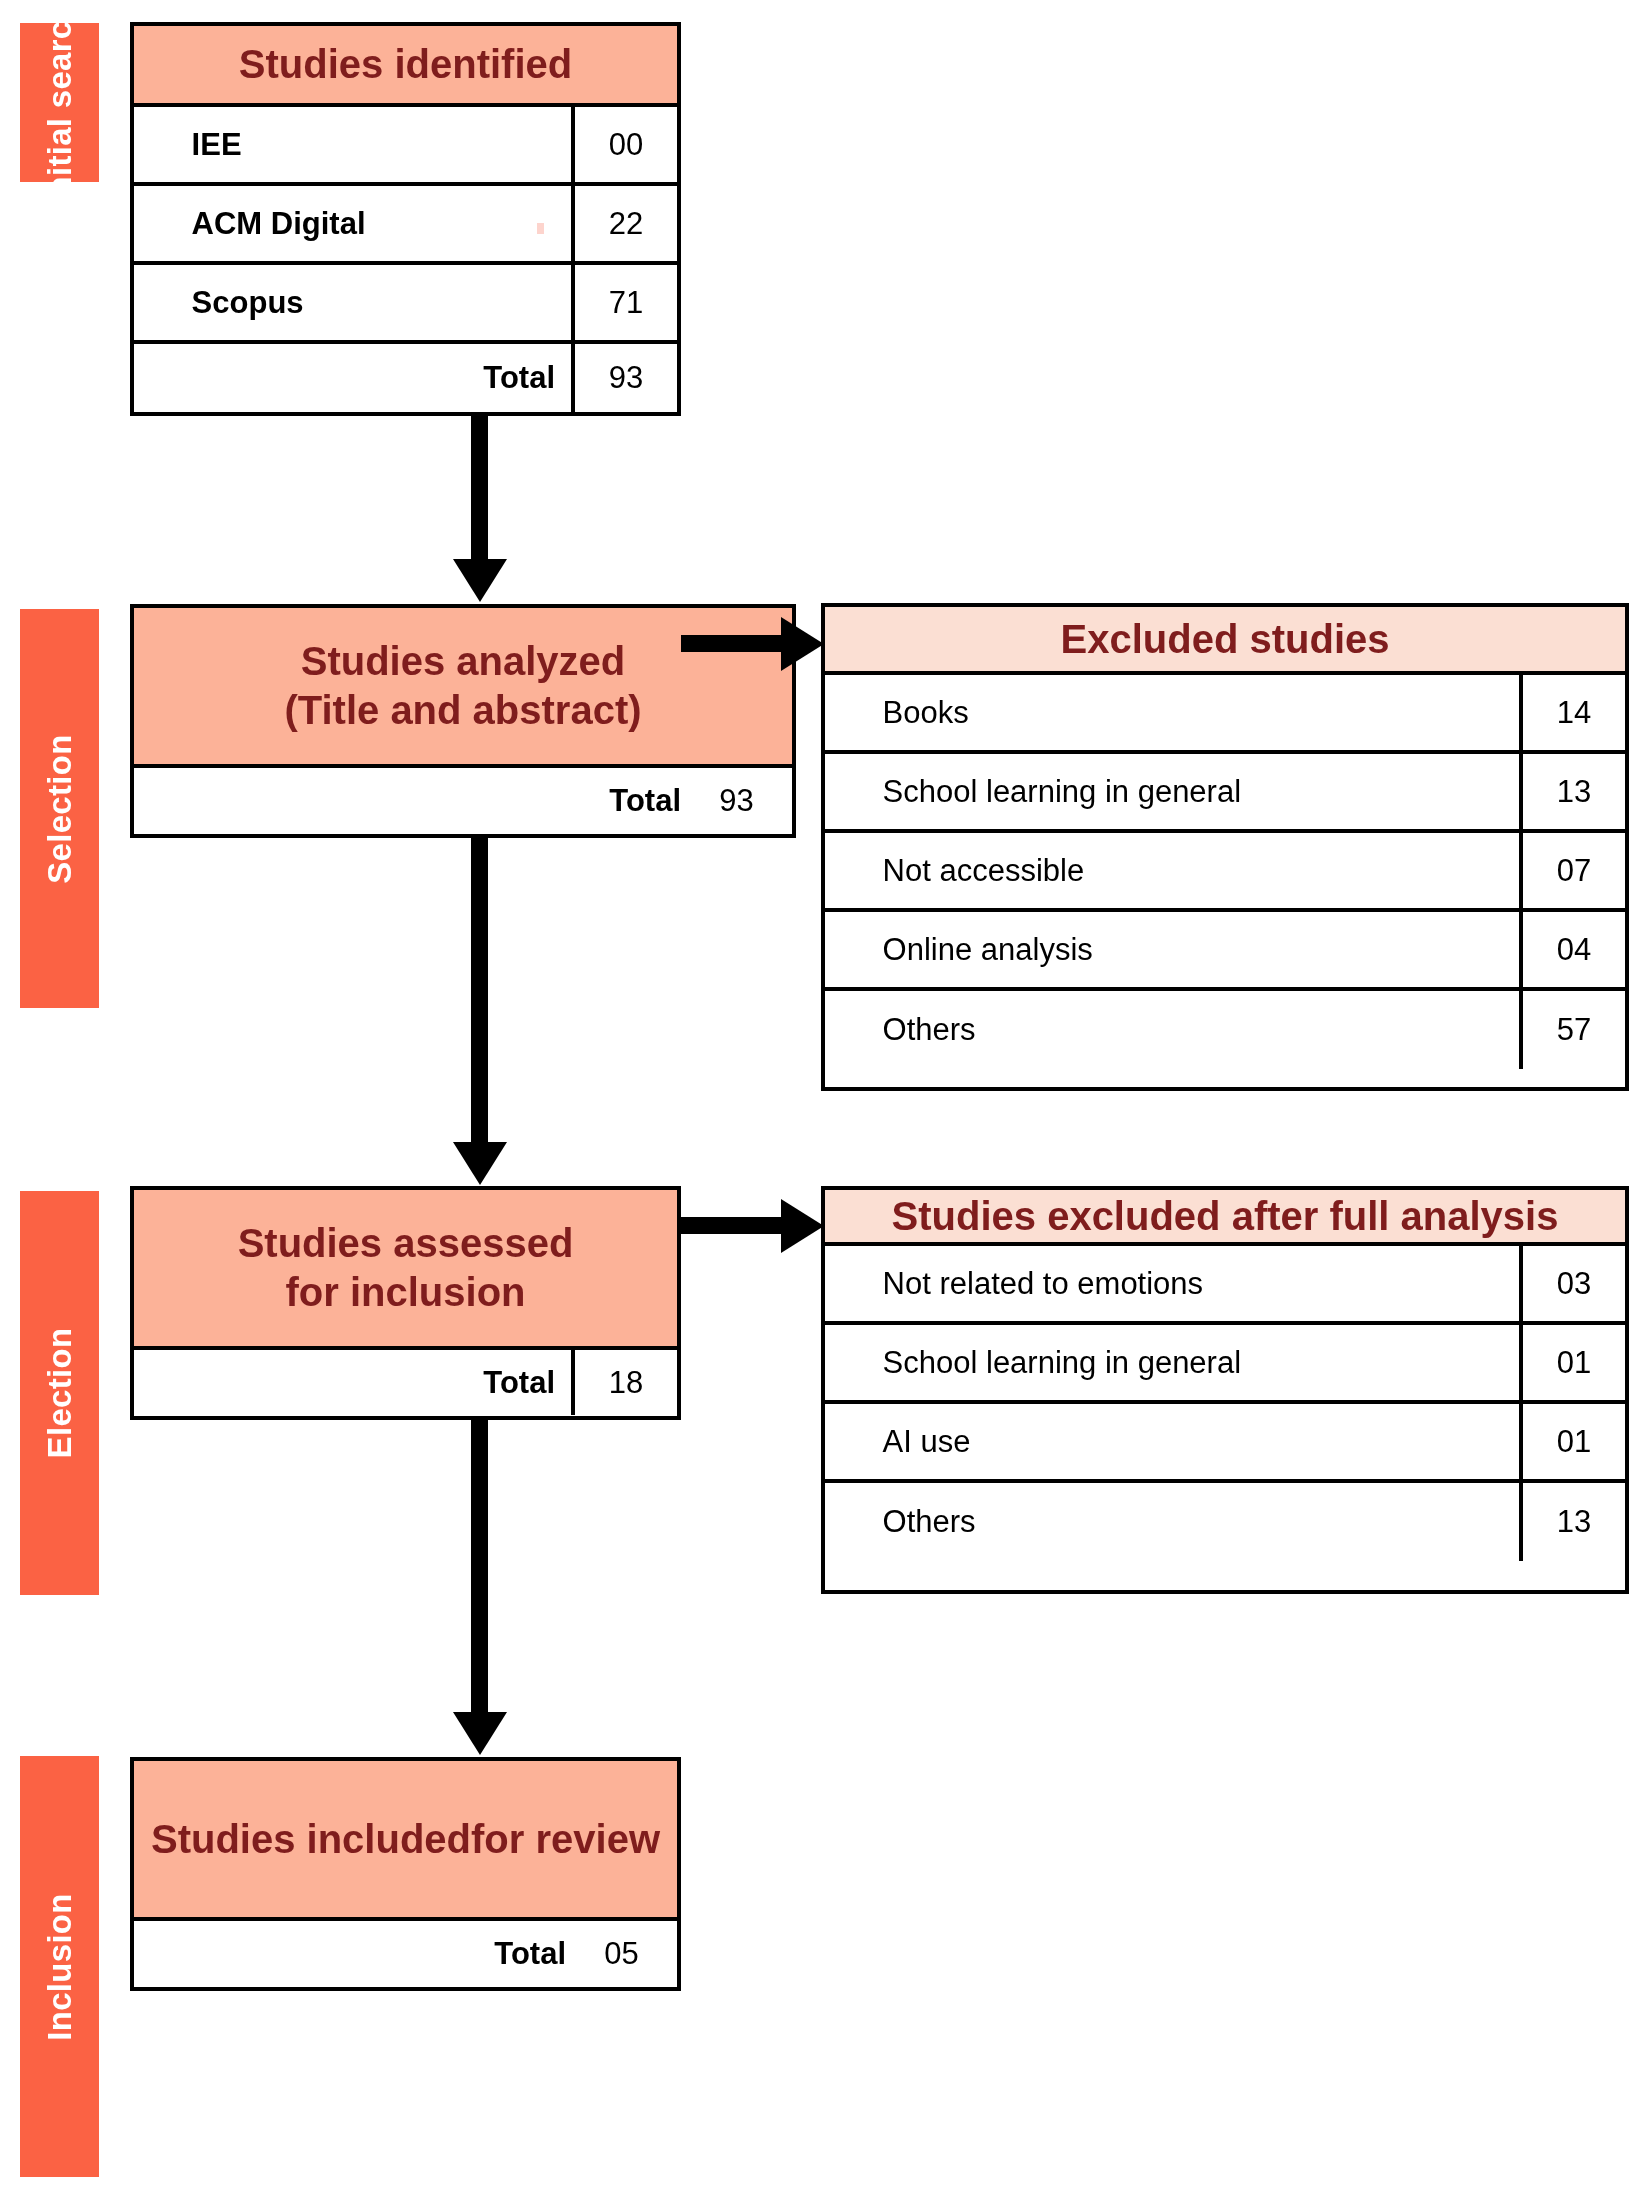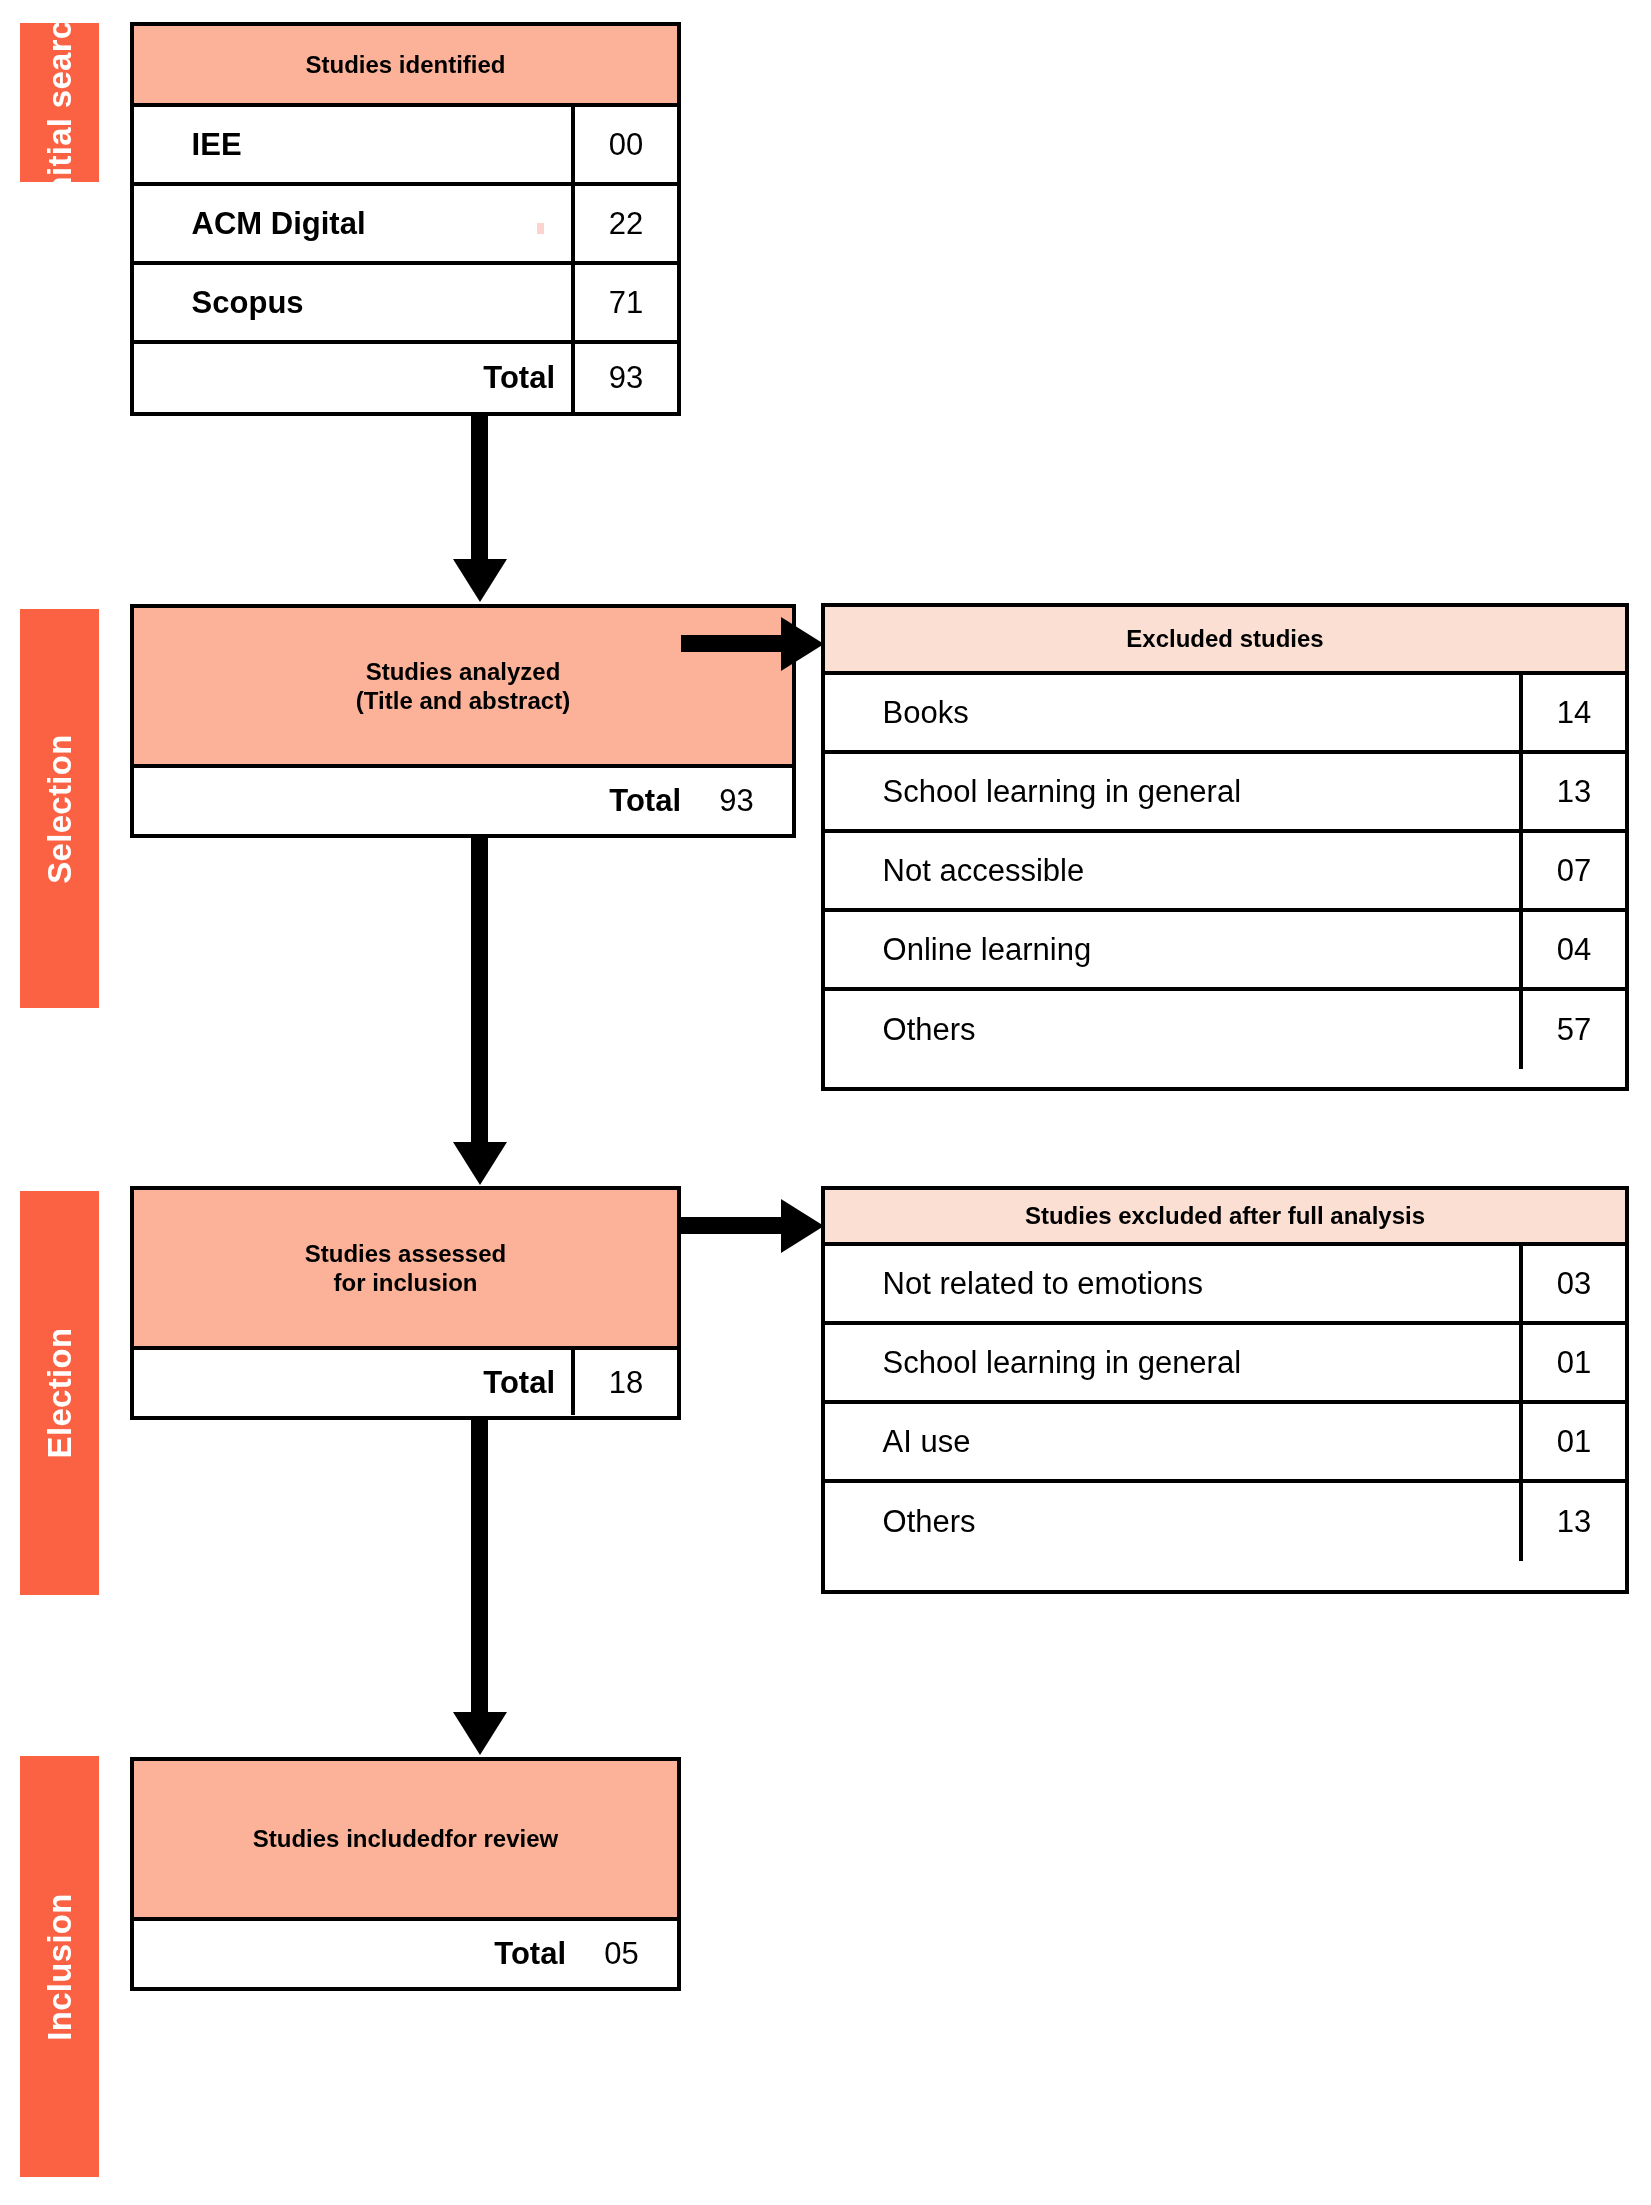--- a/index.html
+++ b/index.html
@@ -42,22 +42,22 @@
   .flowbox {
     position: absolute;
     border: 4.3px solid #000000;
     background: #ffffff;
     box-sizing: border-box;
   }
 
   .fb-header {
     background: #FCB298;
     font-weight: bold;
-    font-size: 24px;
-    color: #000000;
+    font-size: 40px;
+    color: #7f1d1d;
     text-align: center;
     display: flex;
     align-items: center;
     justify-content: center;
     box-sizing: border-box;
     line-height: 1.22;
   }
   .fb-header.light {
     background: #FBDFD3;
   }
@@ -211,21 +211,21 @@
       <div class="fb-cell-label">School learning in general</div>
       <div class="fb-cell-num divided" style="width:106px;">13</div>
     </div>
 
     <div class="fb-row" style="height:79px;">
       <div class="fb-cell-label">Not accessible</div>
       <div class="fb-cell-num divided" style="width:106px;">07</div>
     </div>
 
     <div class="fb-row" style="height:79px;">
-      <div class="fb-cell-label">Online learning</div>
+      <div class="fb-cell-label">Online analysis</div>
       <div class="fb-cell-num divided" style="width:106px;">04</div>
     </div>
 
     <div class="fb-row" style="height:82px;">
       <div class="fb-cell-label">Others</div>
       <div class="fb-cell-num divided" style="width:106px;">57</div>
     </div>
   </div>
 
   <div class="vline" style="left:471px; top:838px; width:17.3px; height:314px;"></div>

